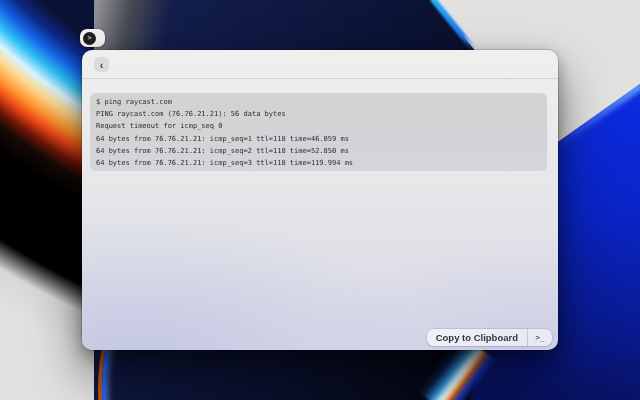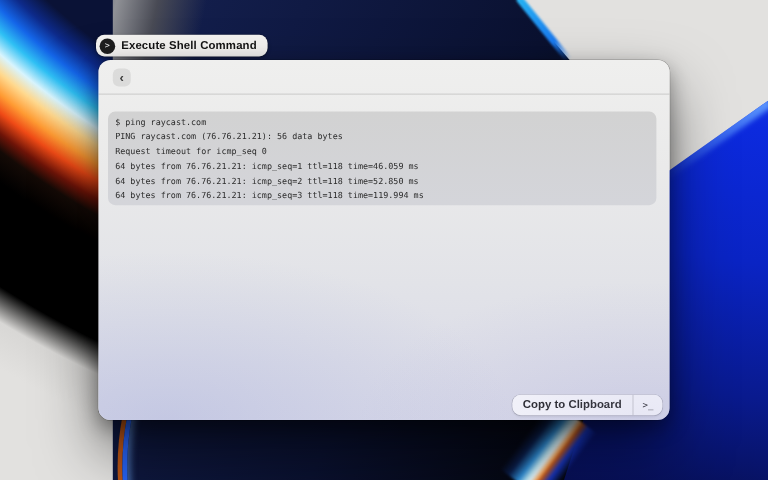--- a/index.html
+++ b/index.html
@@ -93,21 +93,20 @@
     <div class="arc-clip">
       <div class="arc-circle"></div>
     </div>
     <div class="streak-clip">
       <div class="streak-bar"></div>
     </div>
   </div>
 
   <div class="tooltip">
     <span class="cmd-icon">&gt;</span>
-    <span class="label">Execute Shell Command</span>
   </div>
 
   <div class="app-window">
 
     <div class="win-header">
       <button class="back-btn">‹</button>
     </div>
 
     <div class="terminal"><div class="term-line">$ ping raycast.com</div><div class="term-line">PING raycast.com (76.76.21.21): 56 data bytes</div><div class="term-line">Request timeout for icmp_seq 0</div><div class="term-line">64 bytes from 76.76.21.21: icmp_seq=1 ttl=118 time=46.059 ms</div><div class="term-line">64 bytes from 76.76.21.21: icmp_seq=2 ttl=118 time=52.850 ms</div><div class="term-line">64 bytes from 76.76.21.21: icmp_seq=3 ttl=118 time=119.994 ms</div></div>
 

